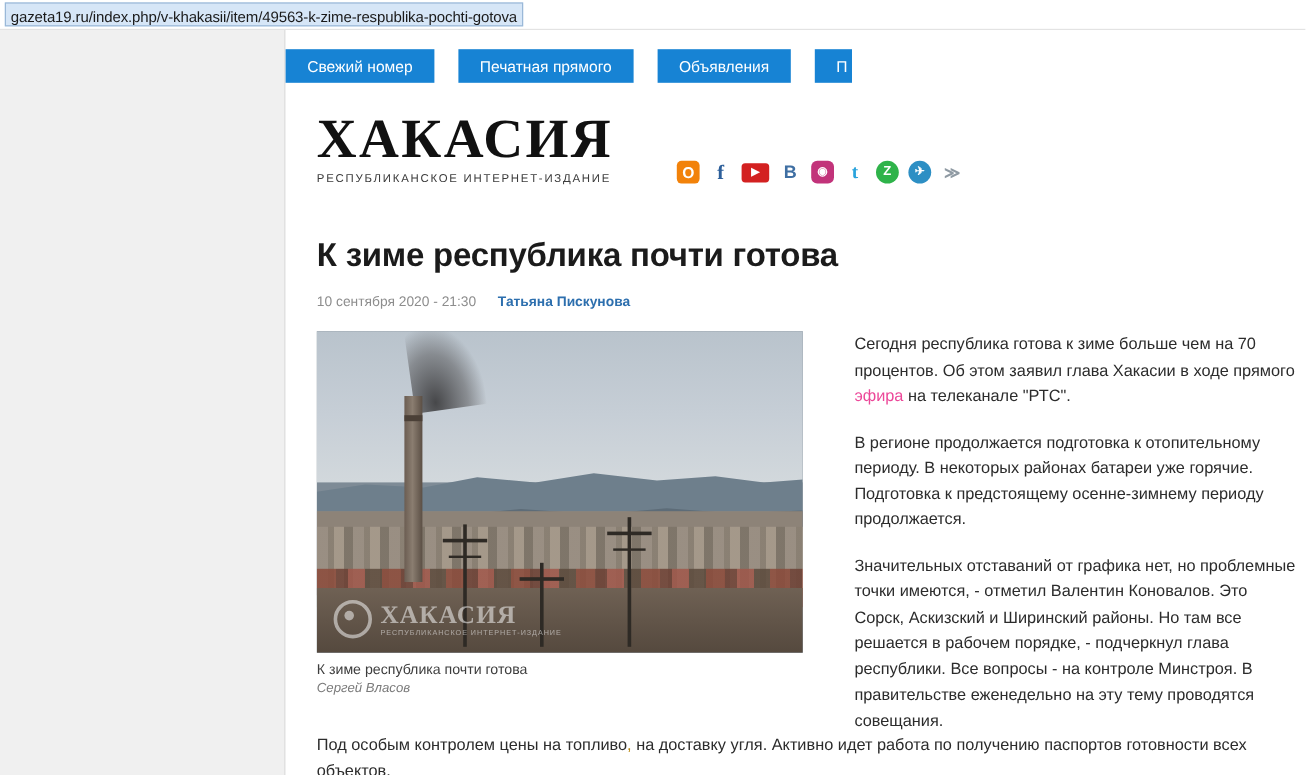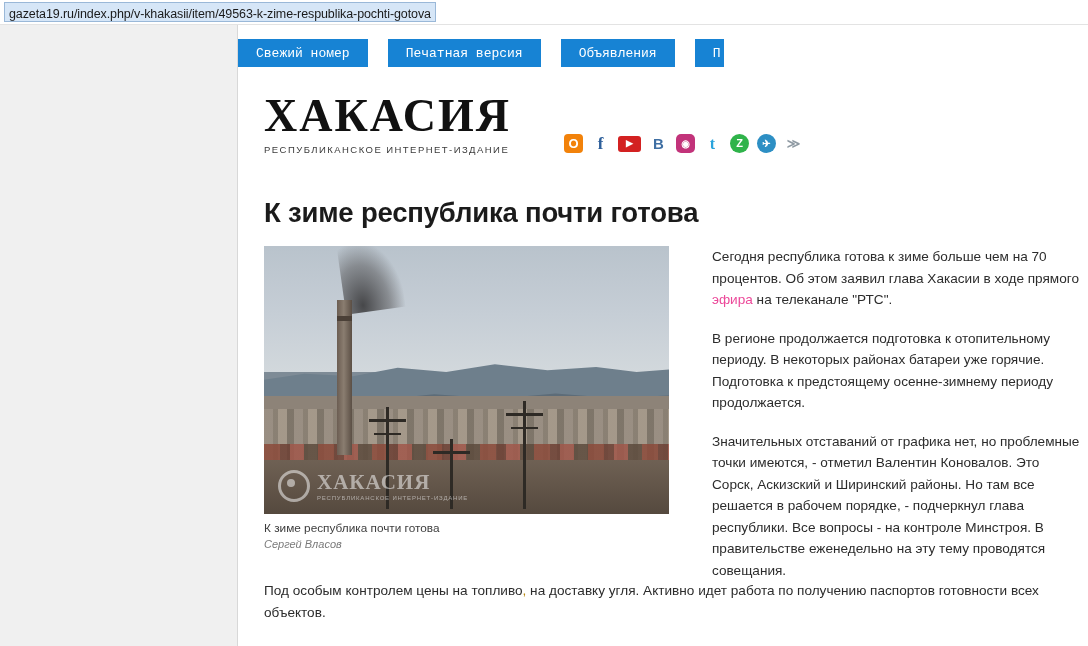--- a/index.html
+++ b/index.html
@@ -64,22 +64,21 @@
     width: 850px;
     height: 622px;
     background: #ffffff;
   }
   
   #topnav {
     position: absolute;
     left: 0; top: 15px;
     height: 30px;
     display: flex;
-    align-items: flex-start;
-    font-family: Liberation Mono, monospace;
+    align-items: flex-end;
   }
   .nav-btn {
     height: 28px;
     background: #1783d4;
     color: #ffffff;
     font-size: 13px;
     display: flex;
     align-items: center;
     justify-content: center;
     padding: 0 18px;
@@ -353,21 +352,21 @@
   <div id="gutter-left"></div>
   <div id="right-edge"></div>
 
   <div id="content-col">
 
     <div id="topnav">
       <div class="nav-btn">
         <span>Свежий номер</span>
       </div>
       <div class="nav-btn">
-        <span>Печатная версия</span>
+        <span>Печатная прямого</span>
       </div>
       <div class="nav-btn">
         <span>Объявления</span>
       </div>
       <div class="nav-btn clipped">
         <span>П</span>
       </div>
     </div>
 
     <div id="masthead">
@@ -403,20 +402,24 @@
         </div>
         <div class="soc" style="color:#8f9aa3;font-size:13px;">
           <span>≫</span>
         </div>
       </div>
     </div>
 
     <div id="article">
       <h1 id="headline">К зиме республика почти готова</h1>
 
+      <div id="byline">
+        <span id="date">10 сентября 2020 - 21:30</span>
+        <span id="author">Татьяна Пискунова</span>
+      </div>
 
       <div id="body-wrap">
 
         <div id="figure">
           <div id="photo">
             <div class="sky"></div>
             <div class="ridge-far"></div>
             <div class="ridge-near"></div>
             <div class="town"></div>
             <div class="roofs"></div>

